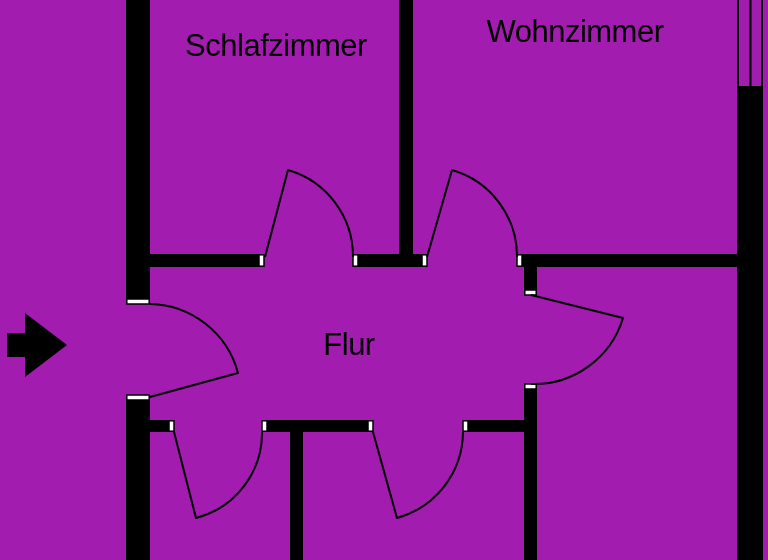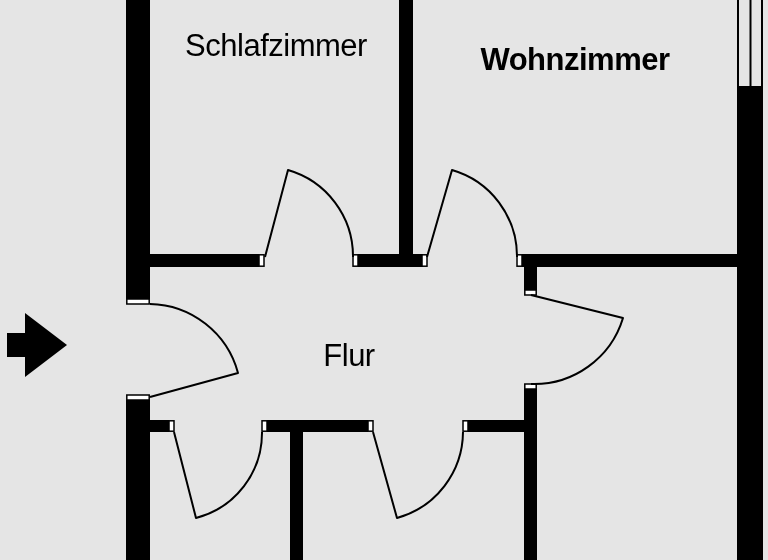--- a/index.html
+++ b/index.html
@@ -4,21 +4,21 @@
 <style>
   html, body {
     margin: 0;
     padding: 0;
     background: #ffffff;
   }
   .stage {
     position: relative;
     width: 768px;
     height: 560px;
-    background: #e5e5e5;
+    background: #a21caf;
     overflow: hidden;
     font-family: "Liberation Sans", sans-serif;
   }
   .plan-svg {
     position: absolute;
     left: 0;
     top: 0;
   }
   .room-label {
     position: absolute;
@@ -87,17 +87,17 @@
       <line x1="738" y1="0" x2="738" y2="87"></line>
       <line x1="750.5" y1="0" x2="750.5" y2="87"></line>
       <line x1="762" y1="0" x2="762" y2="87"></line>
     </g>
 
     <polygon points="7,333 25,333 25,313 67,345 25,377 25,357 7,357" fill="#000000"></polygon>
   </svg>
 
   <div class="room-label" style="left:276px; top:45px;">Schlafzimmer</div>
 
-  <div class="room-label" style="left:575px; top:59px;font-weight:bold;">Wohnzimmer</div>
+  <div class="room-label" style="left:575px; top:31px;">Wohnzimmer</div>
 
-  <div class="room-label" style="left:349px; top:355px;">Flur</div>
+  <div class="room-label" style="left:349px; top:344px;">Flur</div>
 
 </div>
 
 </body></html>

